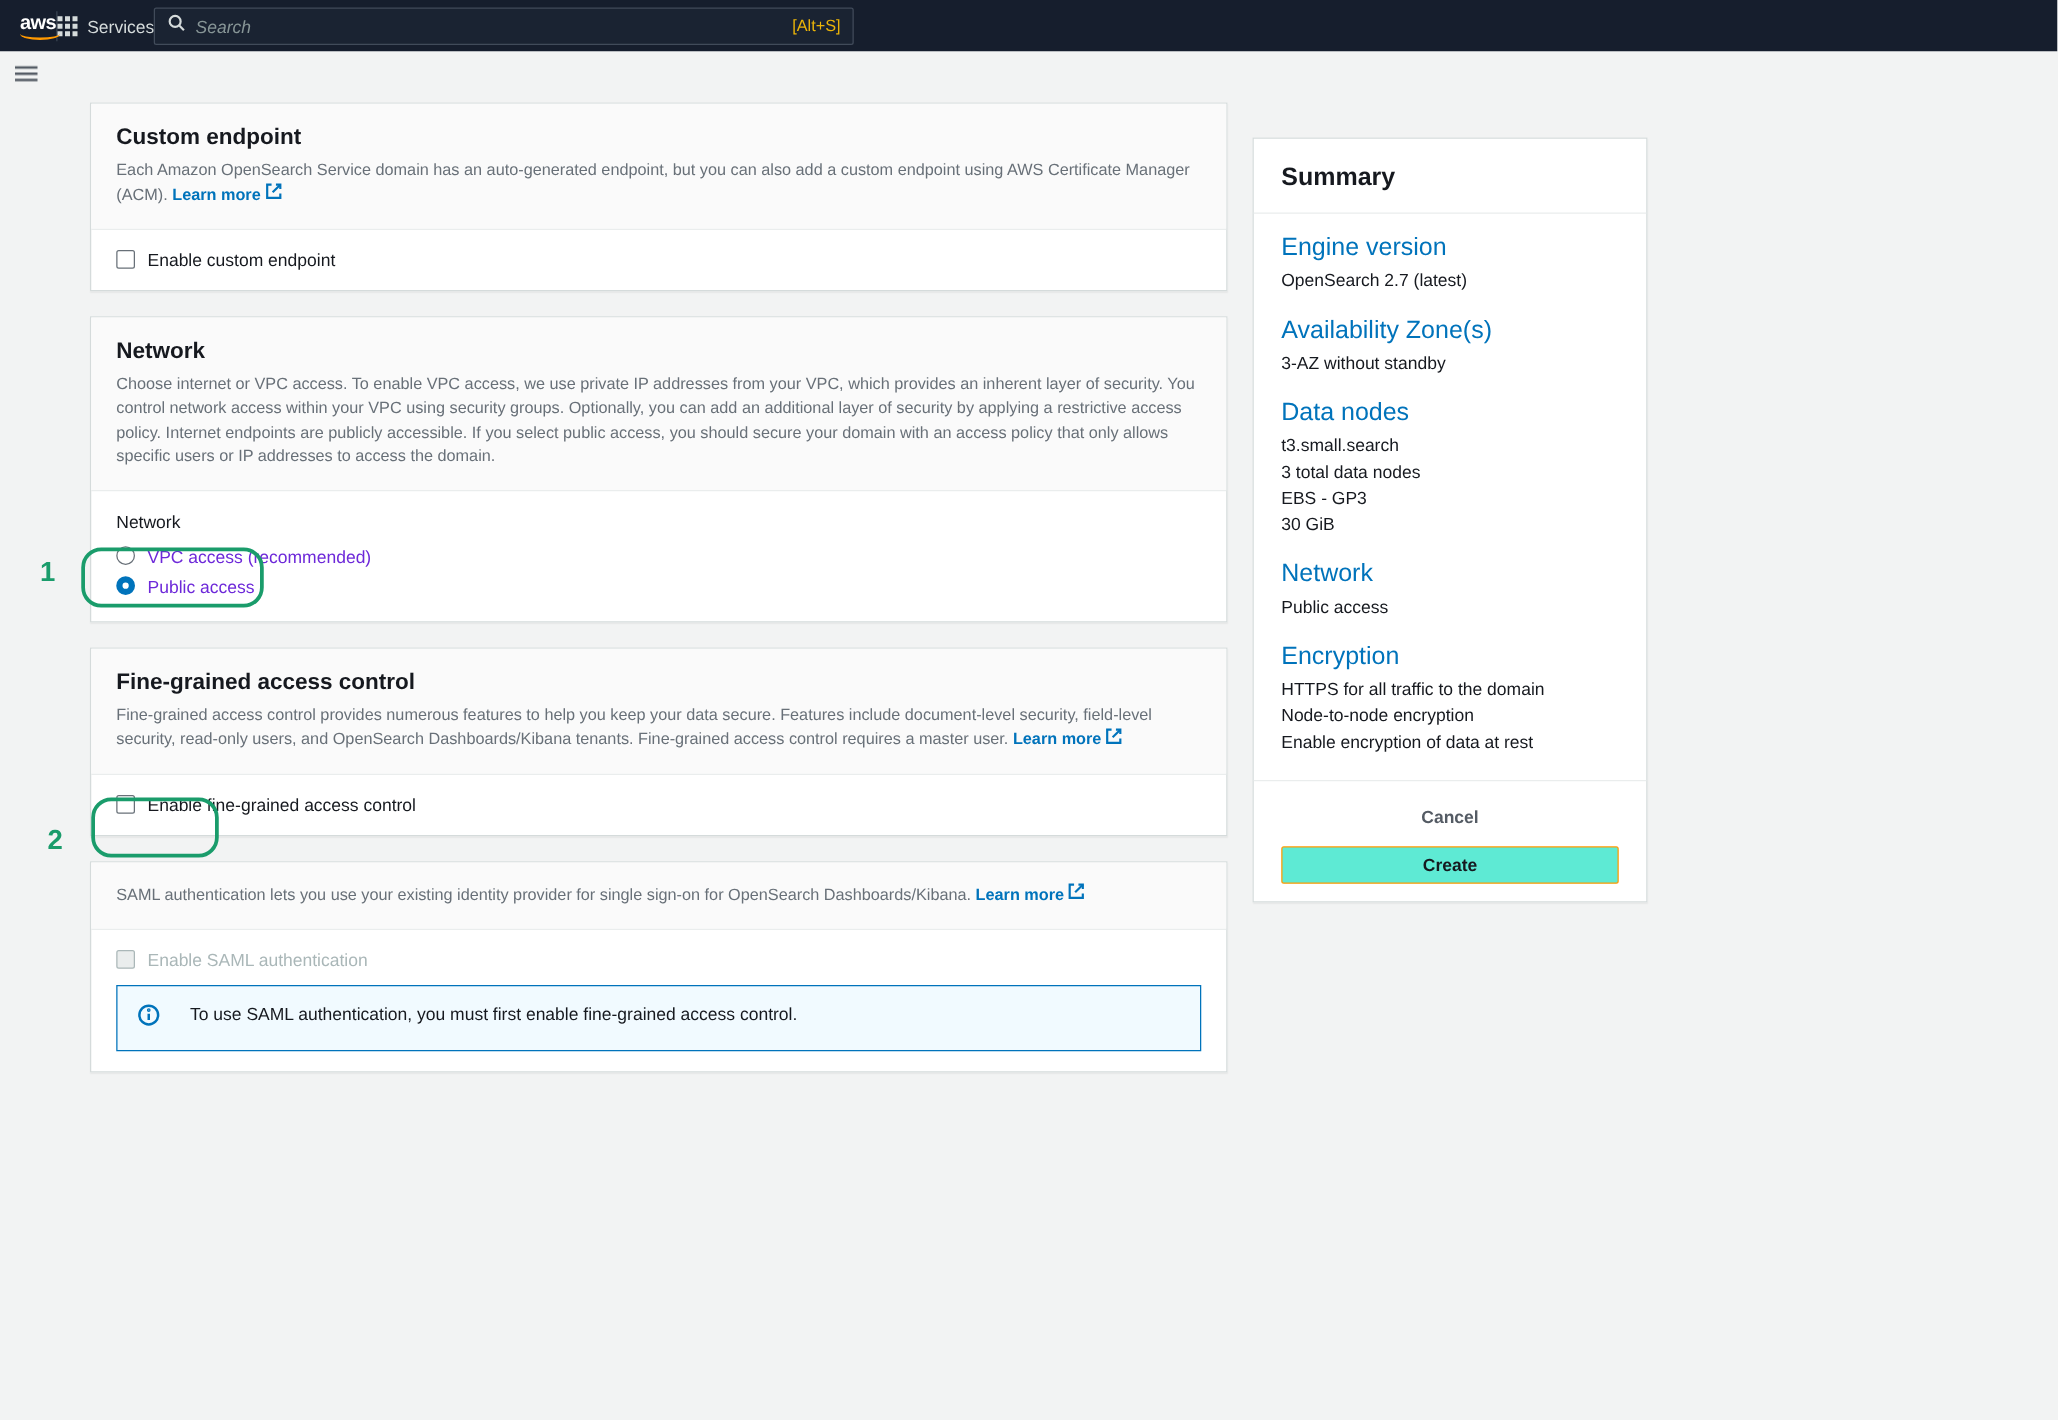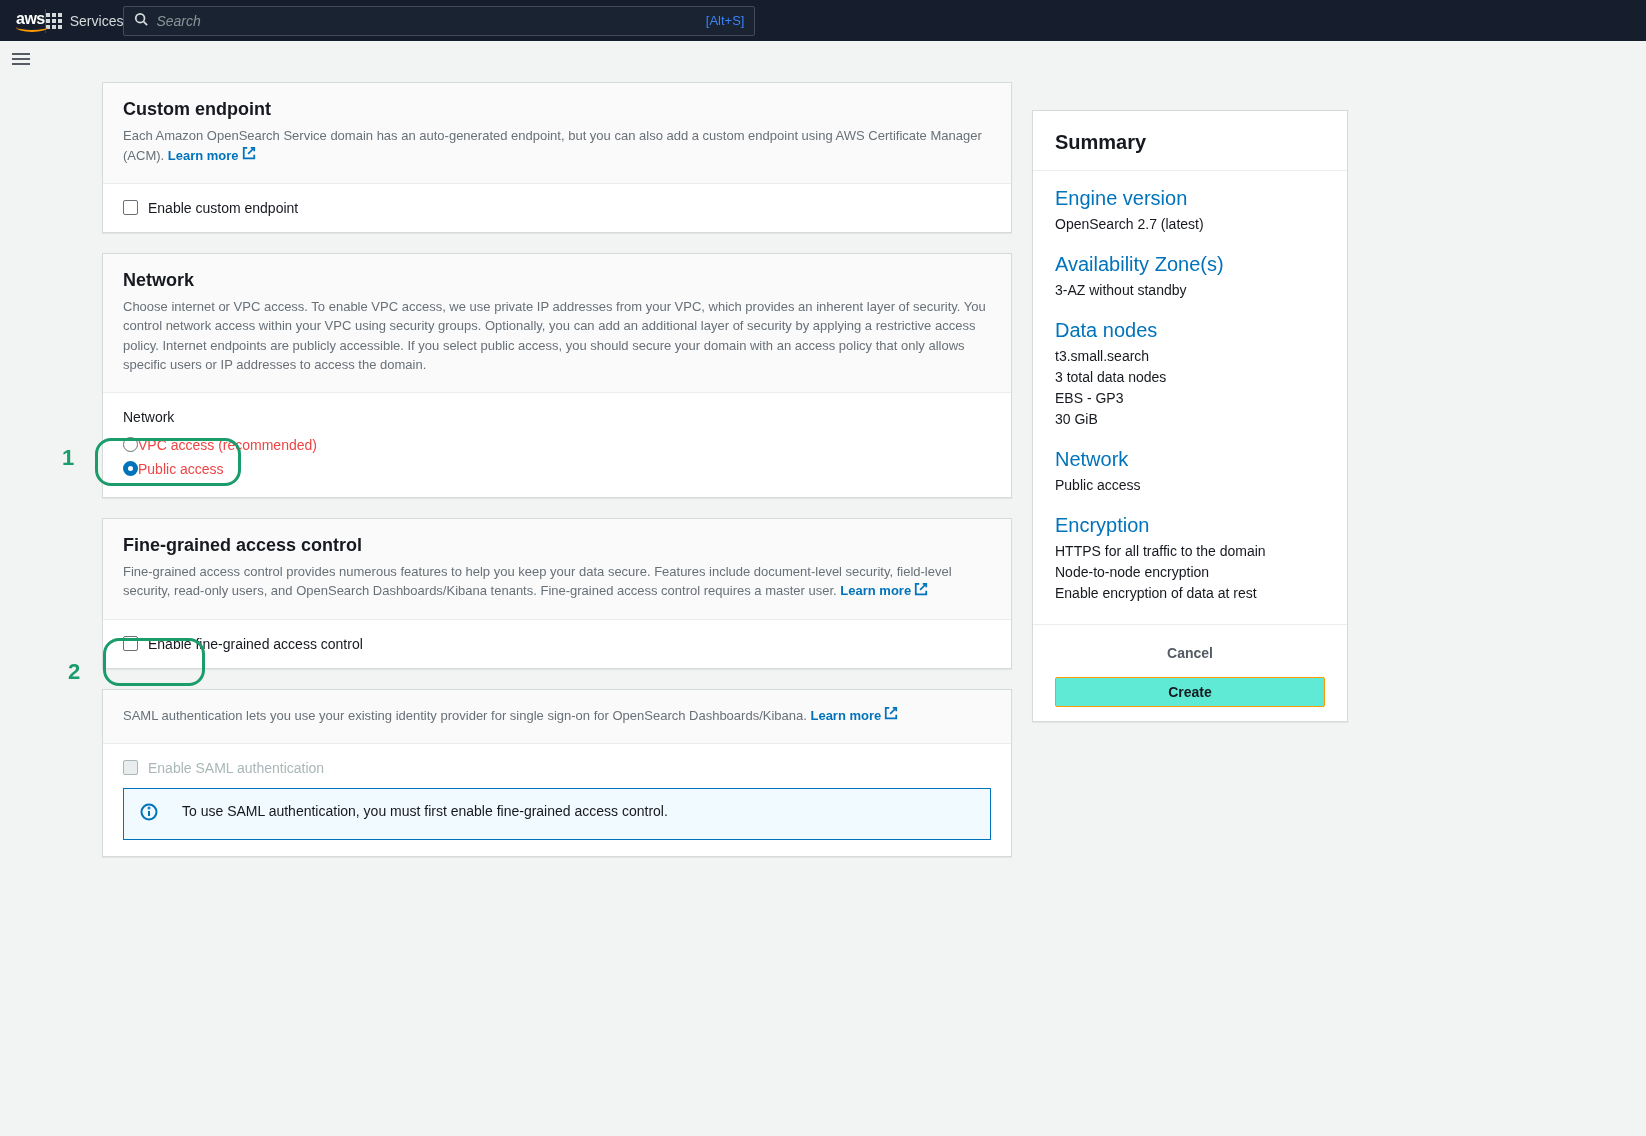--- a/index.html
+++ b/index.html
@@ -61,21 +61,21 @@
       width: 4px;
       height: 4px;
     }
     .search-bar {
       display: flex;
       align-items: center;
       background: #1a2332;
       border: 1px solid #414b5a;
       border-radius: 2px;
       padding: 4px 10px;
-      width: 632px;
+      width: 560px;
       height: 30px;
       gap: 8px;
       justify-content: flex-start;
     }
     .search-left {
       display: flex;
       align-items: center;
       gap: 8px;
       flex: 1;
     }
@@ -90,21 +90,21 @@
       font-style: italic;
       font-size: 14px;
       outline: none;
       flex: 1;
     }
     .search-input::placeholder {
       color: #879596;
       font-style: italic;
     }
     .search-shortcut {
-      color: #3b82f6;
+      color: #eab308;
       font-size: 13px;
     }
     .hamburger-menu-wrapper {
       position: fixed;
       top: 50px;
       left: 12px;
       z-index: 10;
     }
     .hamburger-menu {
       cursor: pointer;
@@ -117,21 +117,21 @@
     }
     .page-container {
       display: flex;
       padding: 0 30px 30px 40px;
       gap: 20px;
       margin-top: 41px;
     }
     .main-content {
       flex: 1;
       max-width: 910px;
-      margin-left: 62px;
+      margin-left: 32px;
     }
     .panel {
       background: #fff;
       border: 1px solid #d5dbdb;
       margin-bottom: 20px;
       box-shadow: 0 1px 1px rgba(0,0,0,0.05);
     }
     .panel-header {
       padding: 16px 20px;
       background: #fafafa;
@@ -190,22 +190,23 @@
       border-color: #aab7b8;
     }
     .field-label {
       font-size: 14px;
       color: #16191f;
       margin-bottom: 8px;
     }
     .radio-row {
       display: flex;
       align-items: center;
-      font-size: 14px;
-      color: #ef4444;
+      gap: 10px;
+      font-size: 14px;
+      color: #6d28d9;
       padding: 4px 0;
       cursor: pointer;
     }
     .radio {
       width: 15px;
       height: 15px;
       border: 1px solid #687078;
       border-radius: 50%;
       display: flex;
       align-items: center;

